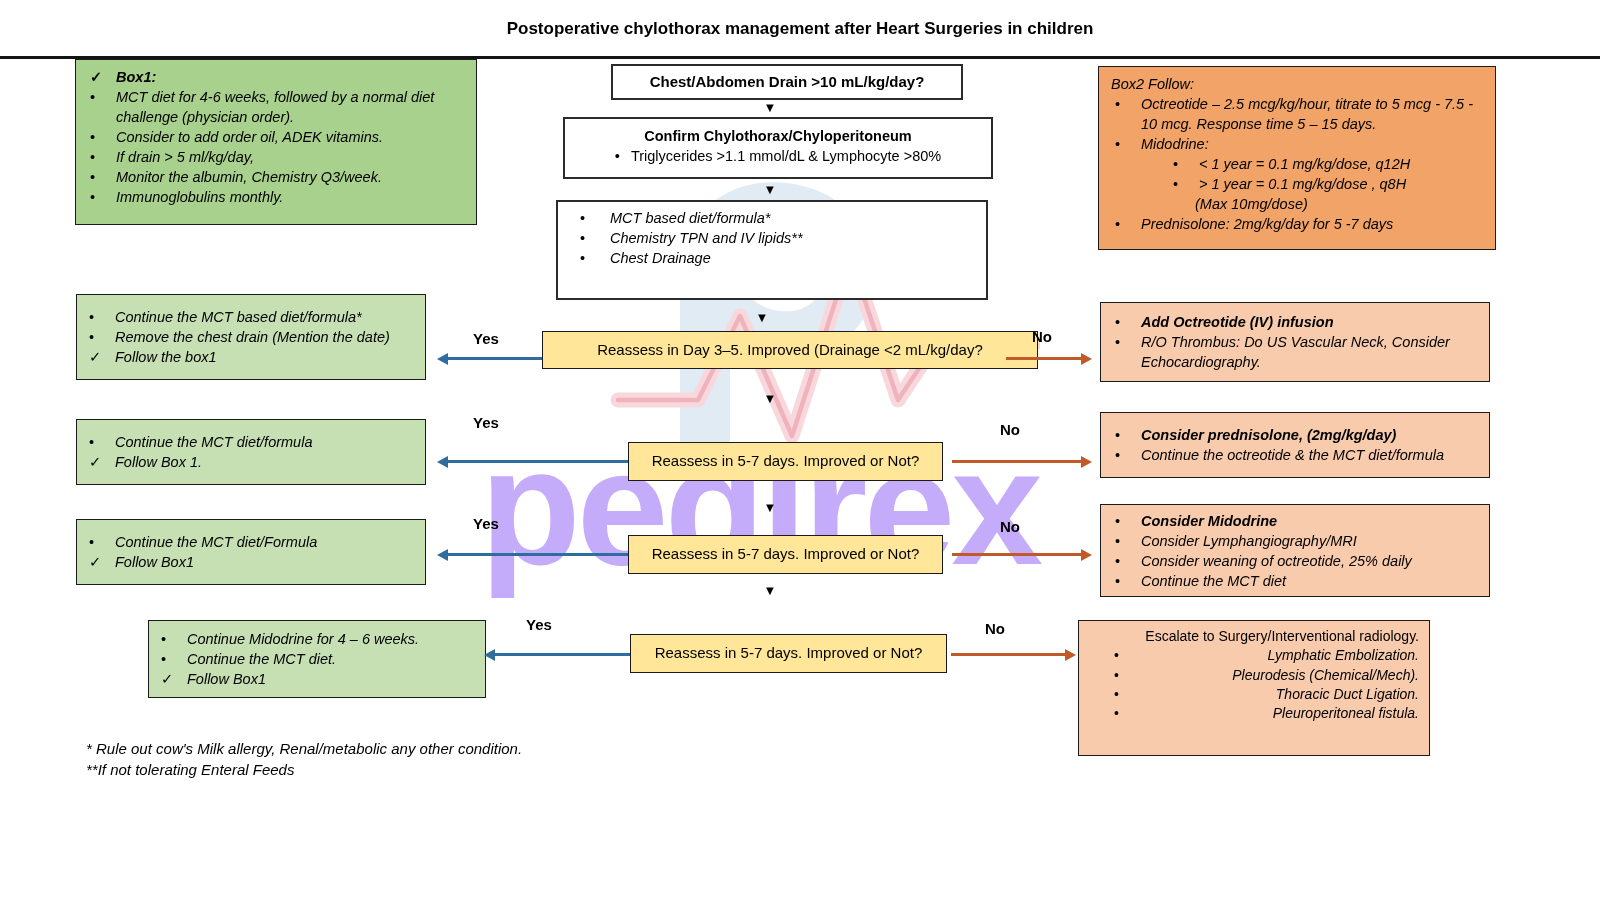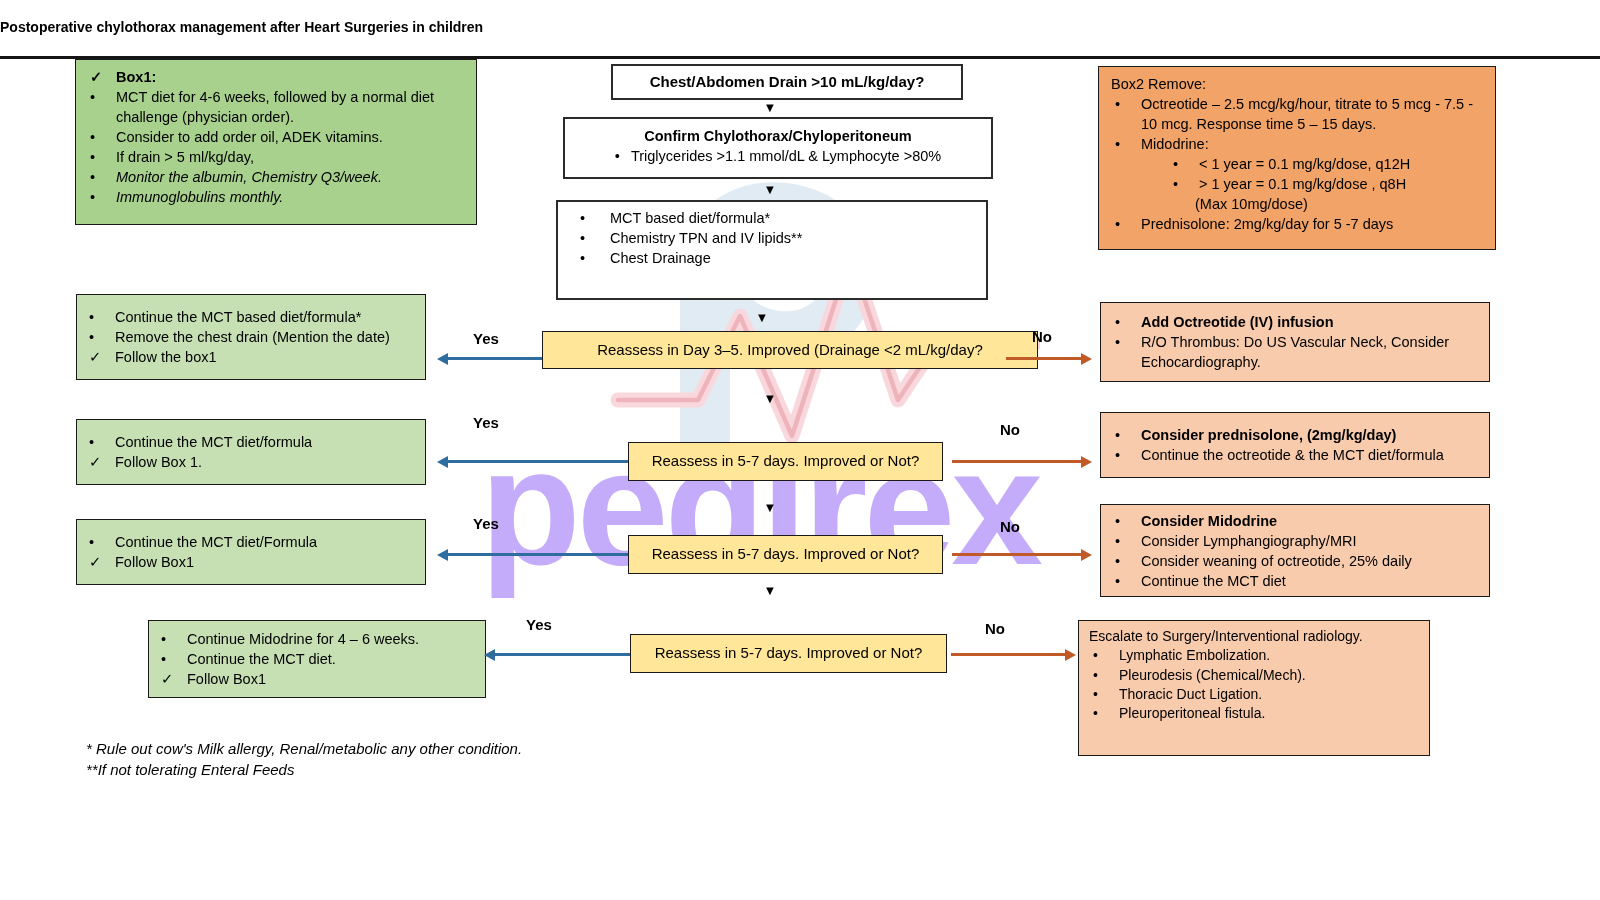--- a/index.html
+++ b/index.html
@@ -1,36 +1,36 @@
 <!DOCTYPE html>
 <html><head>
 <meta charset="utf-8">
 <style>
   html,body { margin:0; padding:0; background:#ffffff; }
   #canvas {
     position:relative; width:1600px; height:900px; overflow:hidden;
     background:#ffffff; font-family:"Liberation Sans", sans-serif; color:#000;
   }
-  .title { position:absolute; left:0; right:0; top:19px; 
-           font-size:14px; font-weight:bold; z-index:3; }
+  .title { position:absolute; left:0; right:0; top:19px; text-align:center;
+           font-size:17px; font-weight:bold; z-index:3; }
   .topline { position:absolute; left:0; top:56px; width:1600px; height:3px; background:#151515; z-index:3; }
 
   .box { position:absolute; box-sizing:border-box; z-index:2; background:#ffffff;
          border:2px solid #2b2b2b; font-size:14.5px; line-height:1.38; }
   .gd { background:#a9d18e; border:1.6px solid #1a1a1a; }
   .gl { background:#c6e0b4; border:1.6px solid #1a1a1a; }
   .od { background:#f2a368; border:1.6px solid #1a1a1a; }
   .ol { background:#f8cbad; border:1.6px solid #1a1a1a; }
   .q  { background:#ffe699; border:1.6px solid #1a1a1a; display:flex;
         align-items:center; justify-content:center; font-size:15px; }
   .vc { display:flex; flex-direction:column; justify-content:center; }
 
   .li { display:flex; }
   .mk { flex:0 0 26px; padding-left:4px; }
-  .tx { flex:1; }
+  .tx { flex:1;font-style:italic; }
   .b  { font-weight:bold; }
   .i  { font-style:italic; }
   .ctr{ text-align:center; }
   .ind2 { padding-left:58px; }
   .cont { padding-left:84px; }
 
   .lab { position:absolute; font-weight:bold; font-size:15px; z-index:2; }
   .varr { position:absolute; transform:translateX(-50%); font-size:13px; color:#000; z-index:2; line-height:1; }
 
   .harrow { position:absolute; height:3px; z-index:2; }
@@ -86,21 +86,21 @@
       <span class="tx i">Monitor the albumin, Chemistry Q3/week.</span>
     </div>
     <div class="li">
       <span class="mk">•</span>
       <span class="tx i">Immunoglobulins monthly.</span>
     </div>
   </div>
 
   <div class="box od" style="left:1098px;top:66px;width:398px;height:184px;padding:7px 12px;">
     <div class="li">
-      <span class="tx">Box2 Remove:</span>
+      <span class="tx">Box2 Follow:</span>
     </div>
     <div class="li">
       <span class="mk">•</span>
       <span class="tx">Octreotide – 2.5 mcg/kg/hour, titrate to 5 mcg - 7.5 - 10 mcg. Response time 5 – 15 days.</span>
     </div>
     <div class="li">
       <span class="mk">•</span>
       <span class="tx">Midodrine:</span>
     </div>
     <div class="li ind2">
@@ -275,21 +275,21 @@
   </div>
 
   <div class="lab" style="left:526px;top:616px;">Yes</div>
   <div class="harrow blue head-left" style="left:494px;top:653px;width:136px;"></div>
 
   <div class="box q" style="left:630px;top:634px;width:317px;height:39px;">Reassess in 5-7 days. Improved or Not?</div>
 
   <div class="lab" style="left:985px;top:620px;">No</div>
   <div class="harrow orange head-right" style="left:951px;top:653px;width:115px;"></div>
 
-  <div class="box ol" style="left:1078px;top:620px;width:352px;height:136px;padding:6px 10px;font-size:14px;">
+  <div class="box ol" style="left:1078px;top:620px;width:352px;height:136px;padding:6px 10px;font-size:14px;text-align:right;">
     <div>Escalate to Surgery/Interventional radiology.</div>
     <div class="li">
       <span class="mk">•</span>
       <span class="tx">Lymphatic Embolization.</span>
     </div>
     <div class="li">
       <span class="mk">•</span>
       <span class="tx">Pleurodesis (Chemical/Mech).</span>
     </div>
     <div class="li">

